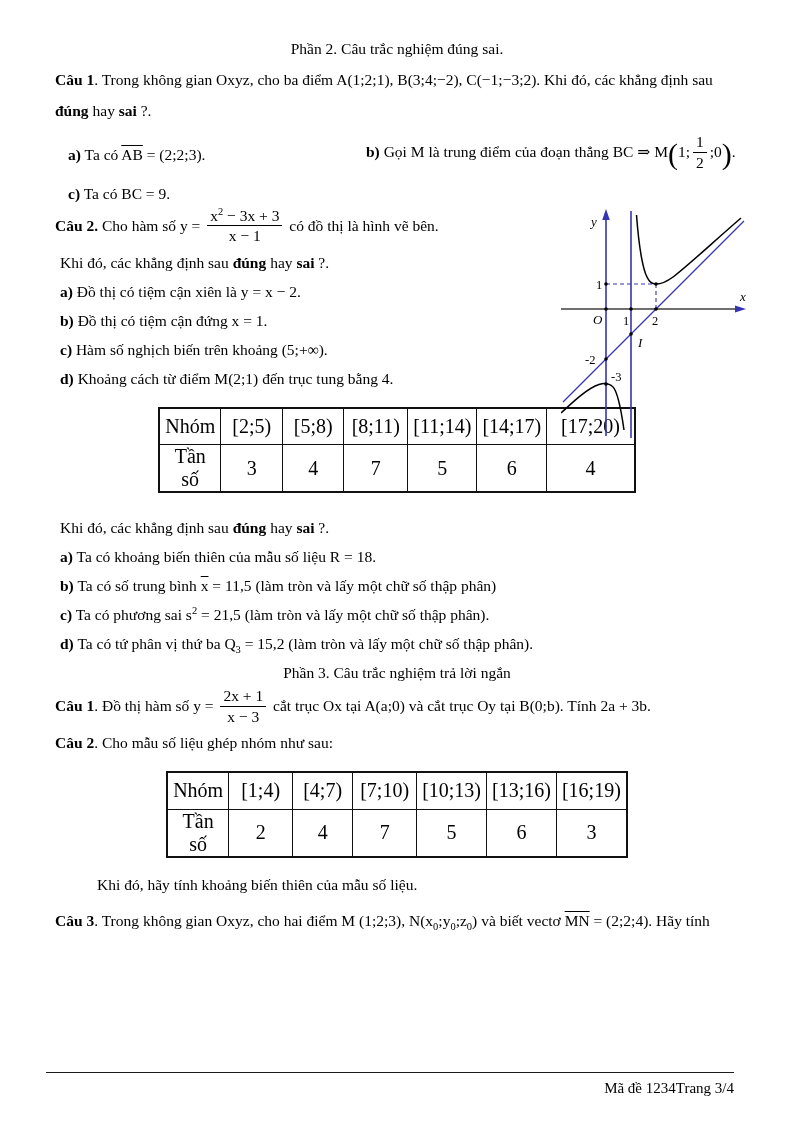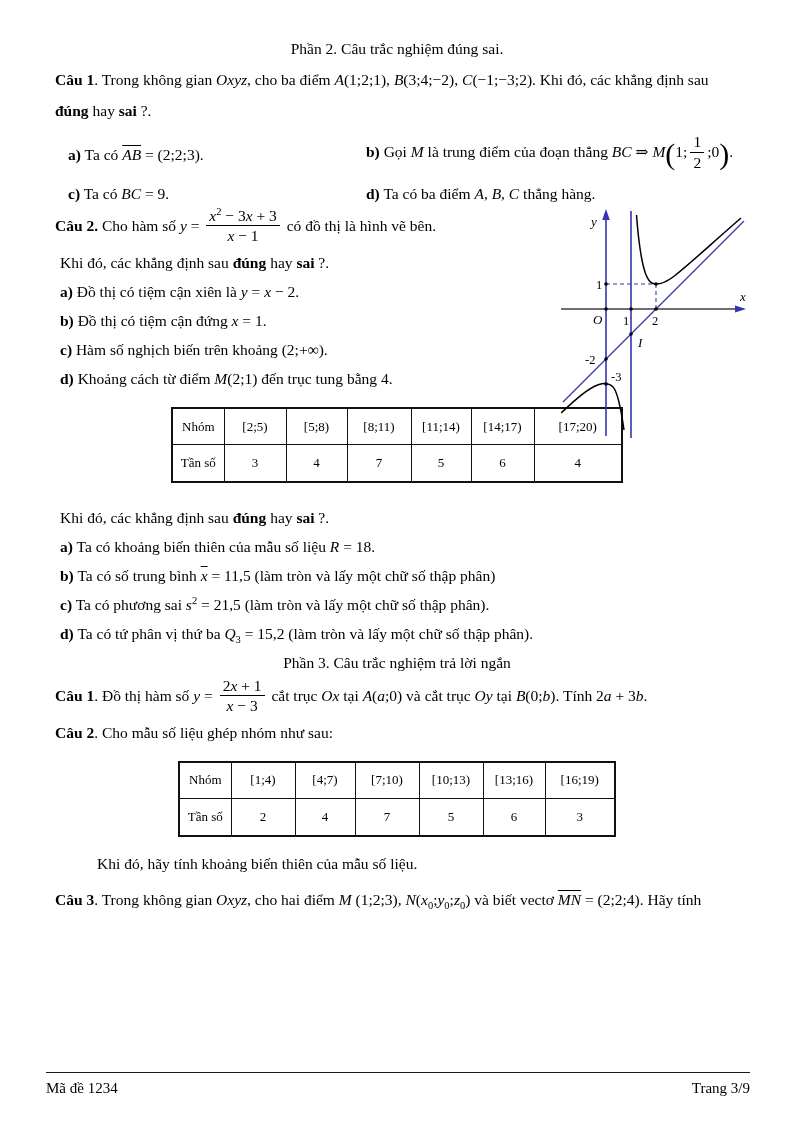--- a/index.html
+++ b/index.html
@@ -4,21 +4,21 @@
 <style>
   * { margin:0; padding:0; box-sizing:border-box; }
   html,body { background:#ffffff; }
   body {
     width:794px; height:1122px; position:relative;
     font-family:"Liberation Serif","DejaVu Serif",serif;
     font-size:15.5px; color:#000;
   }
   .content { padding:34px 55px 0 55px; }
   .b  { font-weight:bold; }
-  .it { font-style:italic; }
+  .it { }
   .ov { text-decoration:overline; }
   .sp { vertical-align:super; font-size:10.5px; line-height:0; }
   .sb { vertical-align:sub;   font-size:10.5px; line-height:0; }
   .h  { font-weight:normal; line-height:30px;text-align:center; }
   .para { line-height:29px; }
   .q1p  { line-height:31px; }
   .ind  { padding-left:5px; }
   .row2 { display:grid; grid-template-columns:298px 1fr; align-items:center; }
   .row-ab { height:48px; margin-top:4px; }
   .row-cd { height:30px; }
@@ -30,53 +30,52 @@
   .frac .fd { display:block; padding:0 3px; }
   .q2wrap { position:relative; }
   .q2left { width:505px; }
   .graph-fig { position:absolute; top:-2px; right:-12px; width:190px; height:235px; }
   .mt14 { margin-top:14px; }
   .mt20 { margin-top:20px; }
   .mt26 { margin-top:26px; }
   .mt6  { margin-top:6px; }
   table.freq { border-collapse:collapse; margin:14px auto 0; border:2px solid #111; }
   table.freq td { border:1.5px solid #111; text-align:center; height:37px;
-                  padding:0 5px; font-size:13px; }
+                  padding:0 5px; font-size:20px; }
   .note { padding-left:42px;margin-top:12px; }
-  .footer { position:absolute; top:1072px; left:46px; right:44px;
+  .footer { position:absolute; top:1072px; left:46px; right:60px;
             border-top:1.6px solid #1a1a1a; padding-top:7px;
-            display:flex; justify-content:space-between; font-size:15px; }
+            display:flex; justify-content:flex-end; font-size:15px; }
   svg text { font-family:"Liberation Serif","DejaVu Serif",serif; }
   .gl-it { font-style:italic; }
 </style>
 </head>
 <body>
 
 <div class="content">
 
   <div class="h">Phần 2. Câu trắc nghiệm đúng sai.</div>
 
   <div class="para q1p"><span class="b">Câu 1</span><span>. Trong không gian </span><span class="it">Oxyz</span><span>, cho ba điểm </span><span class="it">A</span><span>(1;2;1), </span><span class="it">B</span><span>(3;4;−2), </span><span class="it">C</span><span>(−1;−3;2). Khi đó, các khẳng định sau </span><span class="b">đúng</span><span> hay </span><span class="b">sai</span><span> ?.</span></div>
 
   <div class="row2 row-ab">
     <div class="para"><span class="b">a)</span><span> Ta có </span><span class="it ov">AB</span><span> = (2;2;3).</span></div>
     <div class="para"><span class="b">b)</span><span> Gọi </span><span class="it">M</span><span> là trung điểm của đoạn thẳng </span><span class="it">BC</span><span> ⇒ </span><span class="it">M</span><span class="bigp">(</span><span>1;</span><span class="frac"><span class="fn"><span>1</span></span><span class="fd"><span>2</span></span></span><span>;0</span><span class="bigp">)</span><span>.</span></div>
   </div>
   <div class="row2 row-cd">
     <div class="para"><span class="b">c)</span><span> Ta có </span><span class="it">BC</span><span> = 9.</span></div>
-    <div class="para"><span class="b">d)</span><span> Ta có ba điểm </span><span class="it">A, B, C</span><span> thẳng hàng.</span></div>
   </div>
 
   <div class="q2wrap">
     <div class="q2left">
       <div class="para"><span class="b">Câu 2.</span><span> Cho hàm số </span><span class="it">y</span><span> = </span><span class="frac"><span class="fn"><span class="it">x</span><span class="sp">2</span><span> − 3</span><span class="it">x</span><span> + 3</span></span><span class="fd"><span class="it">x</span><span> − 1</span></span></span><span> có đồ thị là hình vẽ bên.</span></div>
       <div class="para ind"><span>Khi đó, các khẳng định sau </span><span class="b">đúng</span><span> hay </span><span class="b">sai</span><span> ?.</span></div>
       <div class="para ind"><span class="b">a)</span><span> Đồ thị có tiệm cận xiên là </span><span class="it">y</span><span> = </span><span class="it">x</span><span> − 2.</span></div>
       <div class="para ind"><span class="b">b)</span><span> Đồ thị có tiệm cận đứng </span><span class="it">x</span><span> = 1.</span></div>
-      <div class="para ind"><span class="b">c)</span><span> Hàm số nghịch biến trên khoảng (2;+∞).</span></div>
+      <div class="para ind"><span class="b">c)</span><span> Hàm số nghịch biến trên khoảng (5;+∞).</span></div>
       <div class="para ind"><span class="b">d)</span><span> Khoảng cách từ điểm </span><span class="it">M</span><span>(2;1) đến trục tung bằng 4.</span></div>
     </div>
 
     <svg class="graph-fig" viewBox="0 0 190 235" xmlns="http://www.w3.org/2000/svg">
 
       <line x1="0" y1="103" x2="178" y2="103" stroke="#3f3f3f" stroke-width="1.3"></line>
       <polygon points="185,103 174,99.4 174,106.6" fill="#3535b2"></polygon>
 
       <line x1="45" y1="230" x2="45" y2="8" stroke="#3535b2" stroke-width="1.6"></line>
       <polygon points="45,3 41.2,14 48.8,14" fill="#3535b2"></polygon>
@@ -191,14 +190,14 @@
     </table>
 
   <div class="para note mt26">Khi đó, hãy tính khoảng biến thiên của mẫu số liệu.</div>
 
   <div class="para q1p mt6"><span class="b">Câu 3</span><span>. Trong không gian </span><span class="it">Oxyz</span><span>, cho hai điểm </span><span class="it">M</span><span> (1;2;3), </span><span class="it">N</span><span>(</span><span class="it">x</span><span class="sb">0</span><span>;</span><span class="it">y</span><span class="sb">0</span><span>;</span><span class="it">z</span><span class="sb">0</span><span>) và biết vectơ </span><span class="it ov">MN</span><span> = (2;2;4). Hãy tính</span></div>
 
 </div>
 
 <div class="footer">
   <span>Mã đề 1234</span>
-  <span>Trang 3/9</span>
+  <span>Trang 3/4</span>
 </div>
 
 </body></html>

